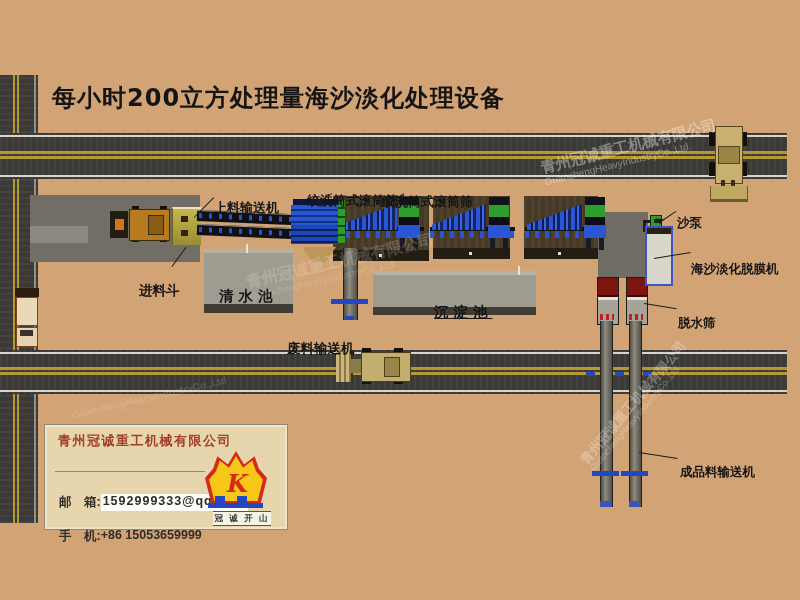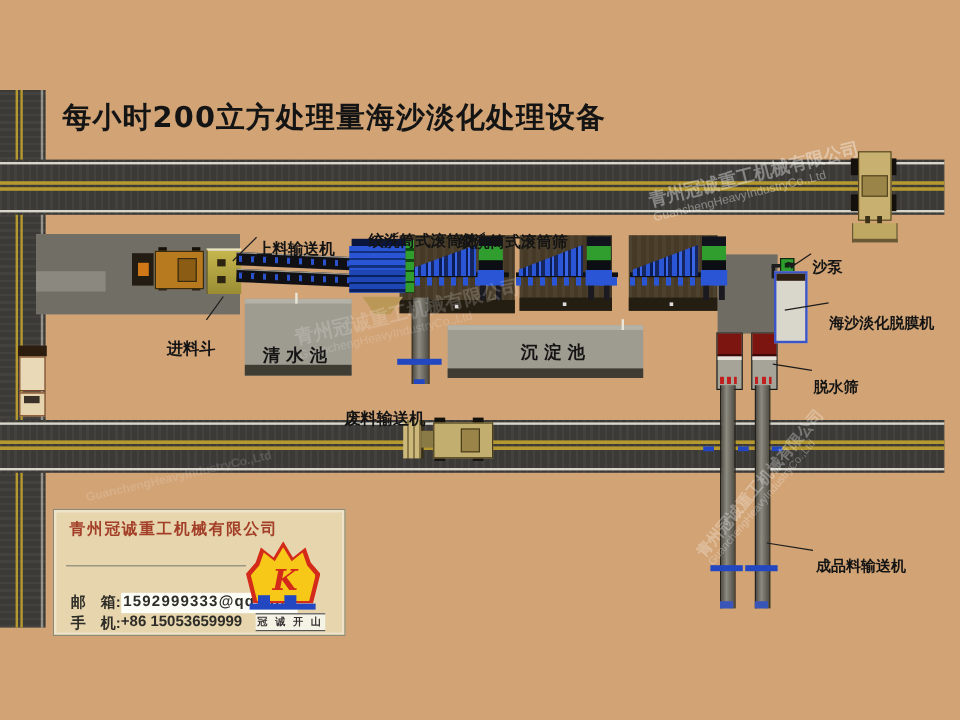--- a/index.html
+++ b/index.html
@@ -190,21 +190,21 @@
     <div class="pool-top"></div>
     <div class="pool-bot" style="height:9px;"></div>
   </div>
   <div class="lbl" style="left:219px;top:272px;font-size:14.5px;letter-spacing:5px;">清水池</div>
   <div class="abs" style="left:246px;top:244px;width:2px;height:9px;background:#e8e6da;z-index:4;"></div>
 
   <div class="abs pool speckle" style="left:373px;top:271px;width:163px;height:44px;">
     <div class="pool-top"></div>
     <div class="pool-bot" style="height:8px;"></div>
   </div>
-  <div class="lbl" style="left:434px;top:269px;font-size:14.5px;letter-spacing:5px;">沉淀池</div>
+  <div class="lbl" style="left:434px;top:288px;font-size:14.5px;letter-spacing:5px;text-decoration:underline;">沉淀池</div>
   <div class="abs" style="left:518px;top:266px;width:2px;height:9px;background:#e8e6da;z-index:4;"></div>
 
   <div class="abs" style="left:15px;top:288px;width:24px;height:60px;z-index:5;">
     <div class="abs" style="left:0;top:0;width:24px;height:9px;background:#2c1d0e;"></div>
     <div class="abs" style="left:1px;top:9px;width:20px;height:27px;background:#ead9b6;border:1.5px solid #7a4420;"></div>
     <div class="abs" style="left:1px;top:39px;width:20px;height:18px;background:#e6d4ae;border:1.5px solid #7a4420;"></div>
     <div class="abs" style="left:5px;top:42px;width:13px;height:6px;background:#3a3228;"></div>
   </div>
 
   <div class="abs" style="left:336px;top:347px;width:78px;height:38px;z-index:5;">
@@ -267,21 +267,21 @@
   </div>
 
   <div class="card">
     <div class="abs" style="left:13px;top:7px;font-size:13px;font-weight:bold;color:#a33f28;letter-spacing:1.5px;white-space:nowrap;">青州冠诚重工机械有限公司</div>
     <div class="abs" style="left:10px;top:46px;width:150px;height:1px;background:#8a8878;"></div>
 
     <div class="crow" style="left:14px;top:69px;">
       <span>邮　箱:</span>
       <span class="chip" style="letter-spacing:1px;">1592999333@qq.com</span>
     </div>
-    <div class="crow" style="left:14px;top:86px;text-align:center;">
+    <div class="crow" style="left:14px;top:103px;text-align:center;">
       <span>手　机:</span>
       <span>+86 15053659999</span>
     </div>
 
     <div class="abs crown-clip" style="left:160px;top:26px;width:62px;height:52px;background:#d42a1a;"></div>
     <div class="abs crown-clip" style="left:164px;top:31px;width:54px;height:45px;background:#f8c818;"></div>
     <div class="abs" style="left:182px;top:44px;font-size:24px;font-weight:bold;font-style:italic;color:#d42a1a;z-index:9;font-family:'DejaVu Serif',serif;">K</div>
     <div class="abs" style="left:163px;top:78px;width:55px;height:5px;background:#2247c0;"></div>
     <div class="abs" style="left:170px;top:71px;width:10px;height:8px;background:#2247c0;"></div>
     <div class="abs" style="left:192px;top:71px;width:10px;height:8px;background:#2247c0;"></div>

